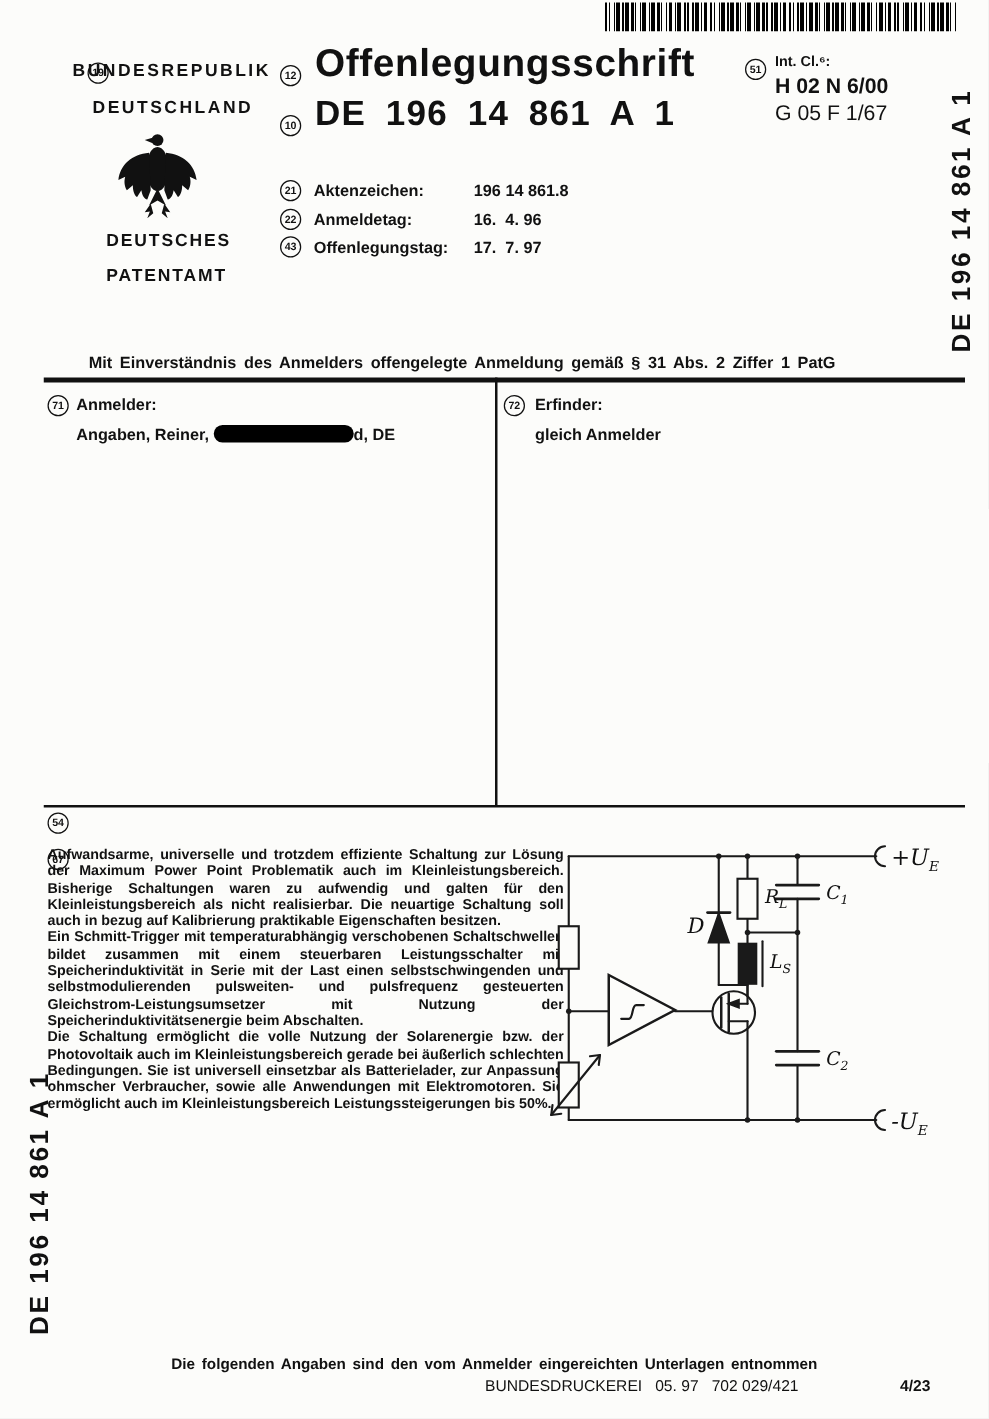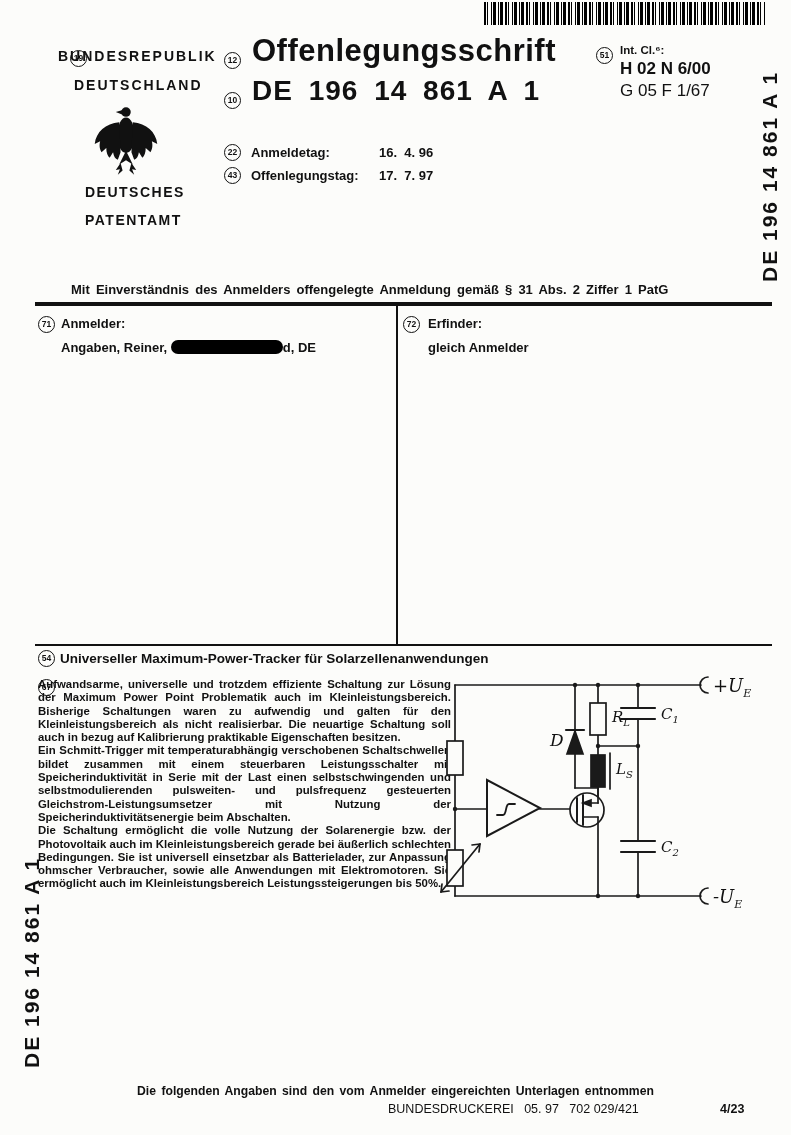--- a/index.html
+++ b/index.html
@@ -96,20 +96,27 @@
   <div class="abs doctitle" style="left:252px;top:33px;">Offenlegungsschrift</div>
 
   <div class="circ" style="left:224px;top:92px;">
     <span>10</span>
   </div>
   <div class="abs docnum" style="left:252px;top:75px;">DE 196 14 861 A 1</div>
 
   <div class="fieldrows">
     <div class="frow">
       <span class="circ-in">
+          <span>21</span>
+        </span>
+      <span class="lab">Aktenzeichen:</span>
+      <span class="val">196 14 861.8</span>
+    </div>
+    <div class="frow">
+      <span class="circ-in">
           <span>22</span>
         </span>
       <span class="lab">Anmeldetag:</span>
       <span class="val">16.  4. 96</span>
     </div>
     <div class="frow">
       <span class="circ-in">
           <span>43</span>
         </span>
       <span class="lab">Offenlegungstag:</span>
@@ -143,21 +150,20 @@
 
   <div class="circ" style="left:403px;top:316px;">
     <span>72</span>
   </div>
   <div class="abs plabel" style="left:428px;top:316px;">Erfinder:</div>
   <div class="abs pvalue" style="left:428px;top:340px;">gleich Anmelder</div>
 
   <div class="circ" style="left:38px;top:650px;">
     <span>54</span>
   </div>
-  <div class="abs title54">Universeller Maximum-Power-Tracker für Solarzellenanwendungen</div>
 
   <div class="circ" style="left:38px;top:679px;">
     <span>67</span>
   </div>
   <div class="abs abstract">
     <p>Aufwandsarme, universelle und trotzdem effiziente Schaltung zur Lösung der Maximum Power Point Problematik auch im Kleinleistungsbereich. Bisherige Schaltungen waren zu aufwendig und galten für den Kleinleistungsbereich als nicht realisierbar. Die neuartige Schaltung soll auch in bezug auf Kalibrierung praktikable Eigenschaften besitzen.</p>
     <p>Ein Schmitt-Trigger mit temperaturabhängig verschobenen Schaltschwellen bildet zusammen mit einem steuerbaren Leistungsschalter mit Speicherinduktivität in Serie mit der Last einen selbstschwingenden und selbstmodulierenden pulsweiten- und pulsfrequenz gesteuerten Gleichstrom-Leistungsumsetzer mit Nutzung der Speicherinduktivitätsenergie beim Abschalten.</p>
     <p>Die Schaltung ermöglicht die volle Nutzung der Solarenergie bzw. der Photovoltaik auch im Kleinleistungsbereich gerade bei äußerlich schlechten Bedingungen. Sie ist universell einsetzbar als Batterielader, zur Anpassung ohmscher Verbraucher, sowie alle Anwendungen mit Elektromotoren. Sie ermöglicht auch im Kleinleistungsbereich Leistungssteigerungen bis 50%.</p>
   </div>
 

